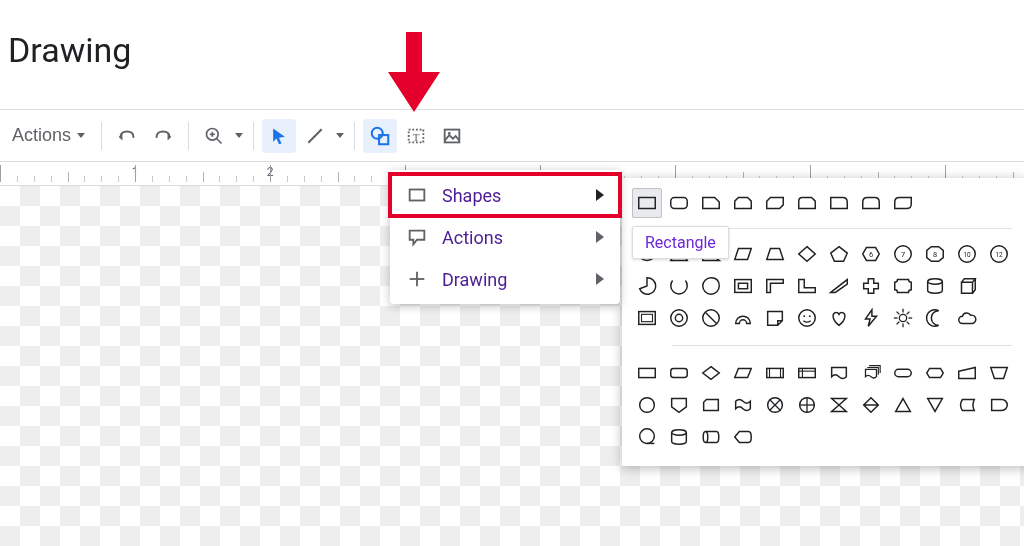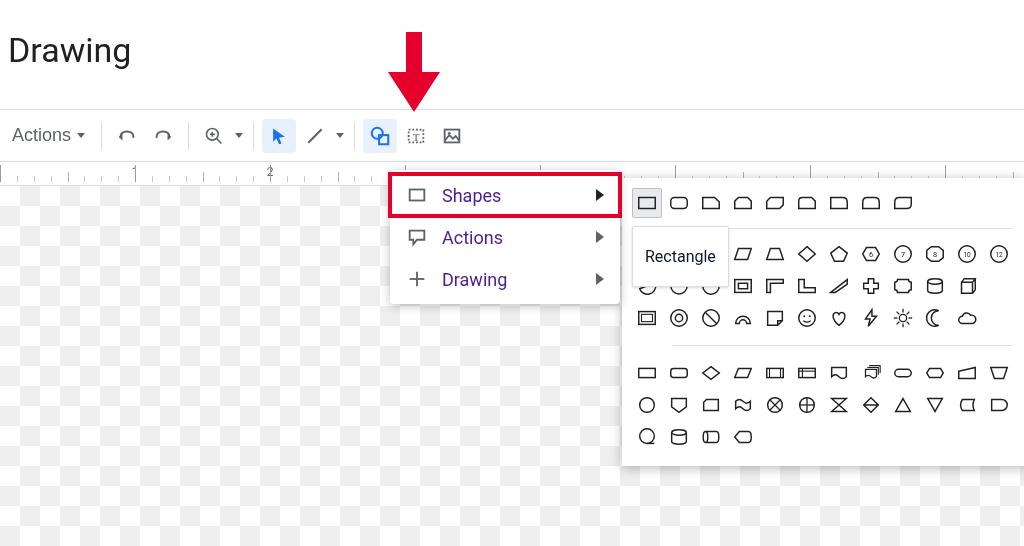--- a/index.html
+++ b/index.html
@@ -186,23 +186,23 @@
   .shape-cell.sel { background:#e8eaed; border:1px solid #bdc1c6; }
   .gallery-divider { height:1px; background:#e0e0e0; margin:10px 0 10px 0; width:380px; }
   .gallery-divider2 { height:1px; background:#e0e0e0; margin:12px 40px 12px 40px; width:340px; }
 
   
   .tooltip {
     position:absolute;
     left:632px; top:226px;
     background:#fff; border:1px solid #dadce0;
     border-radius:2px;
-    padding:20px 12px;
+    padding:6px 12px;
     font-size:16px;
-    color:#0f172a;
+    color:#6d28d9;
     box-shadow:0 1px 3px rgba(0,0,0,0.15);
     z-index:20;
   }
 
 </style>
 </head>
 <body>
 
 <div class="header">
   <div class="title">Drawing</div>

